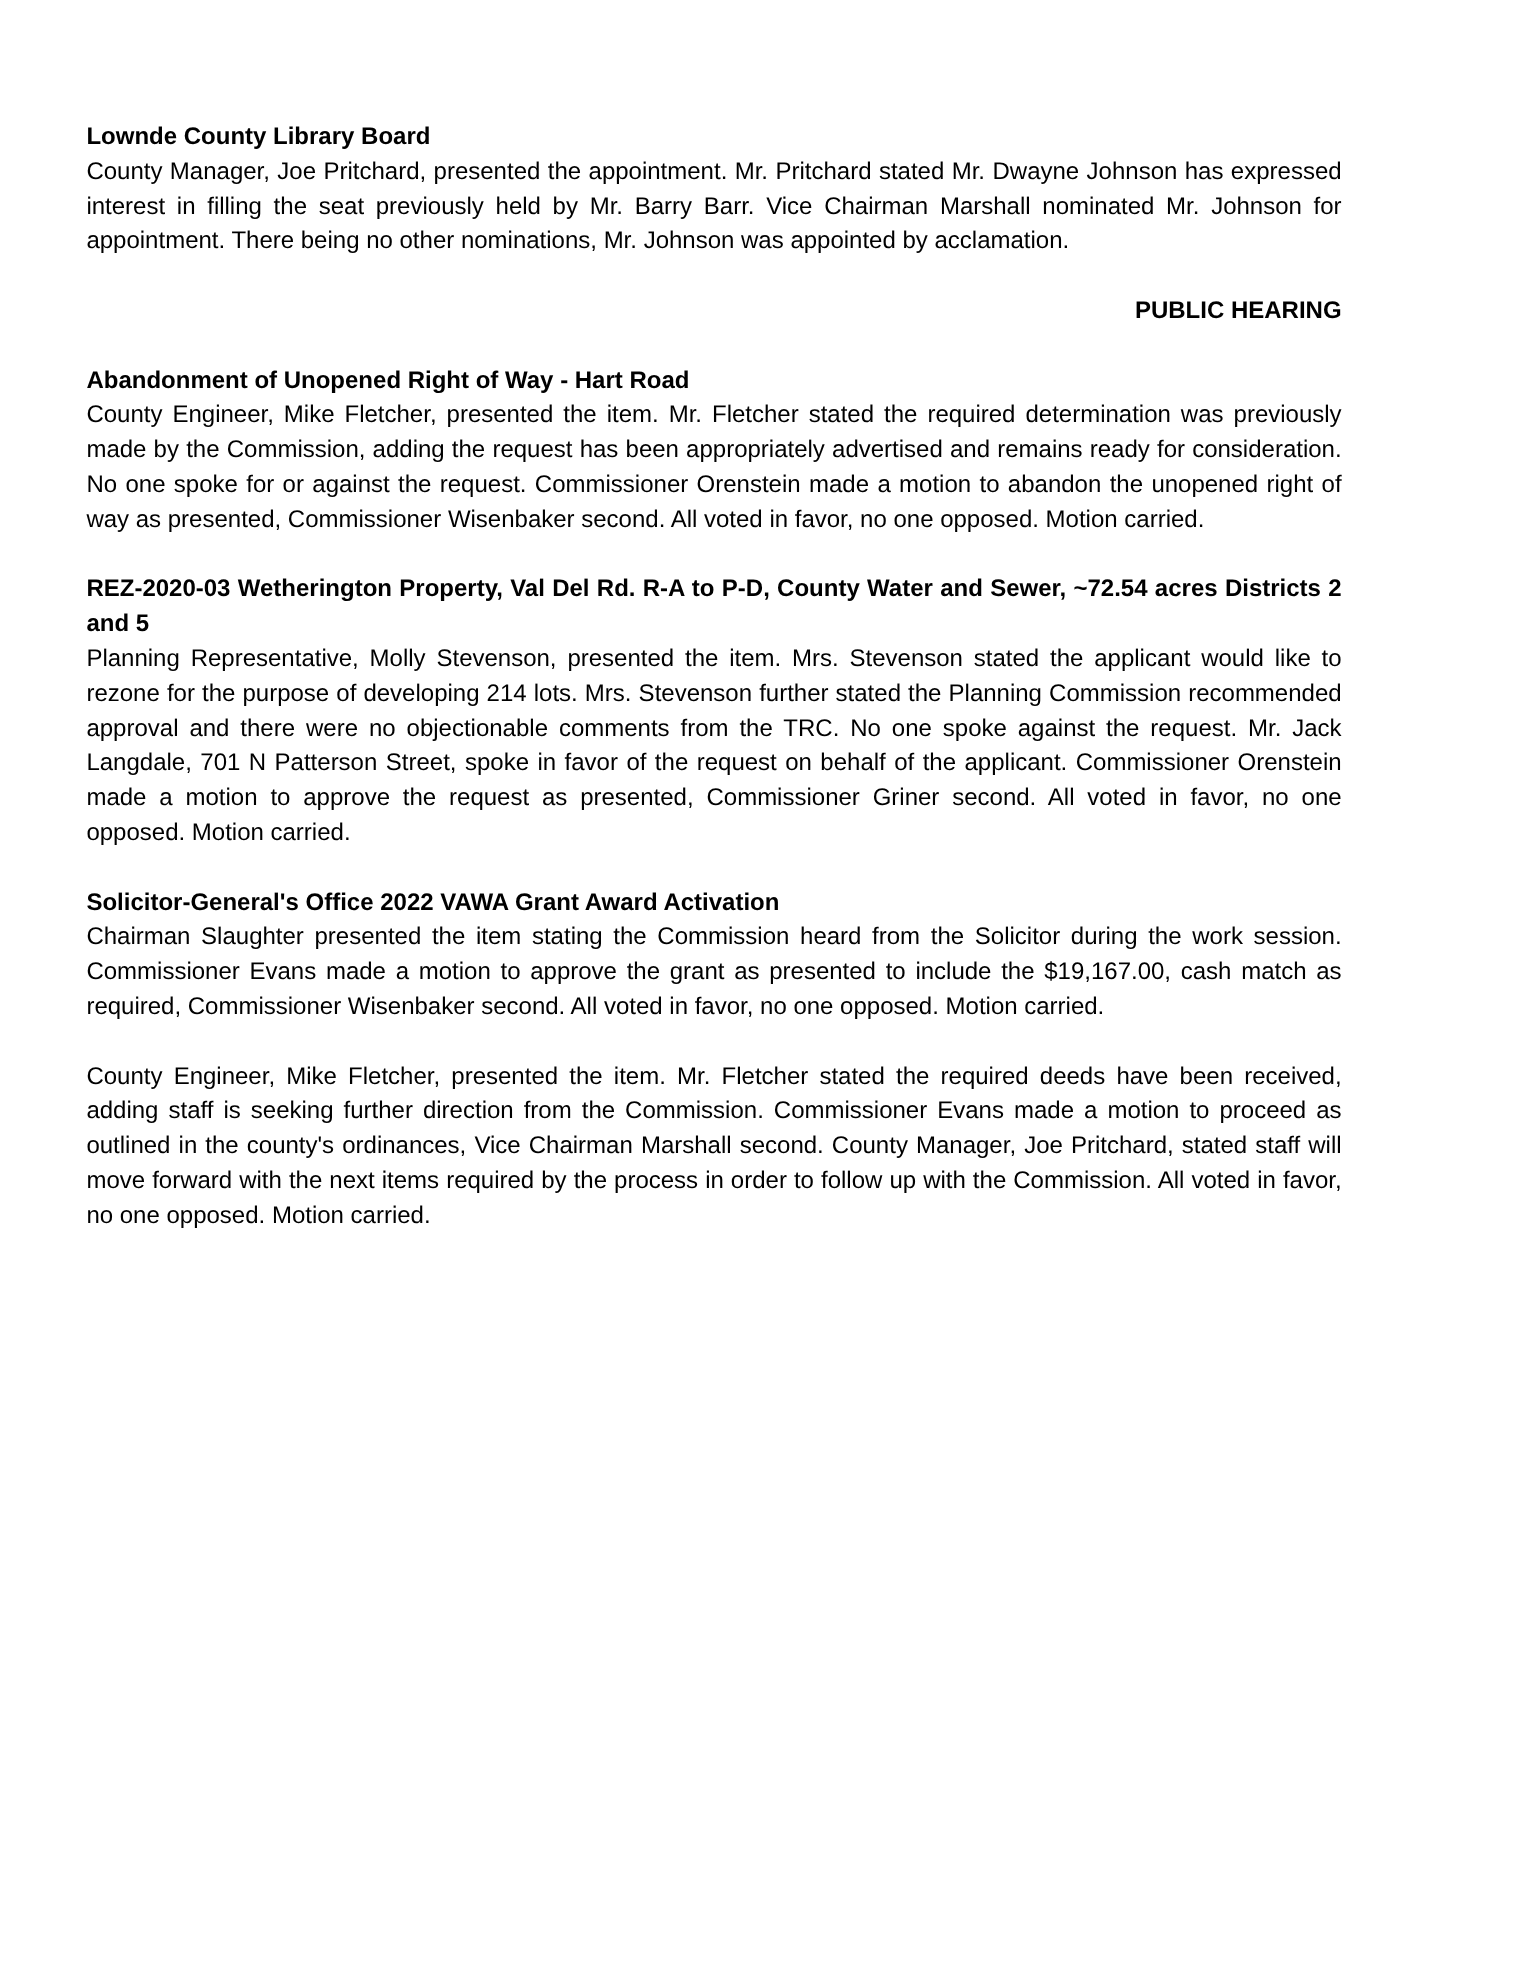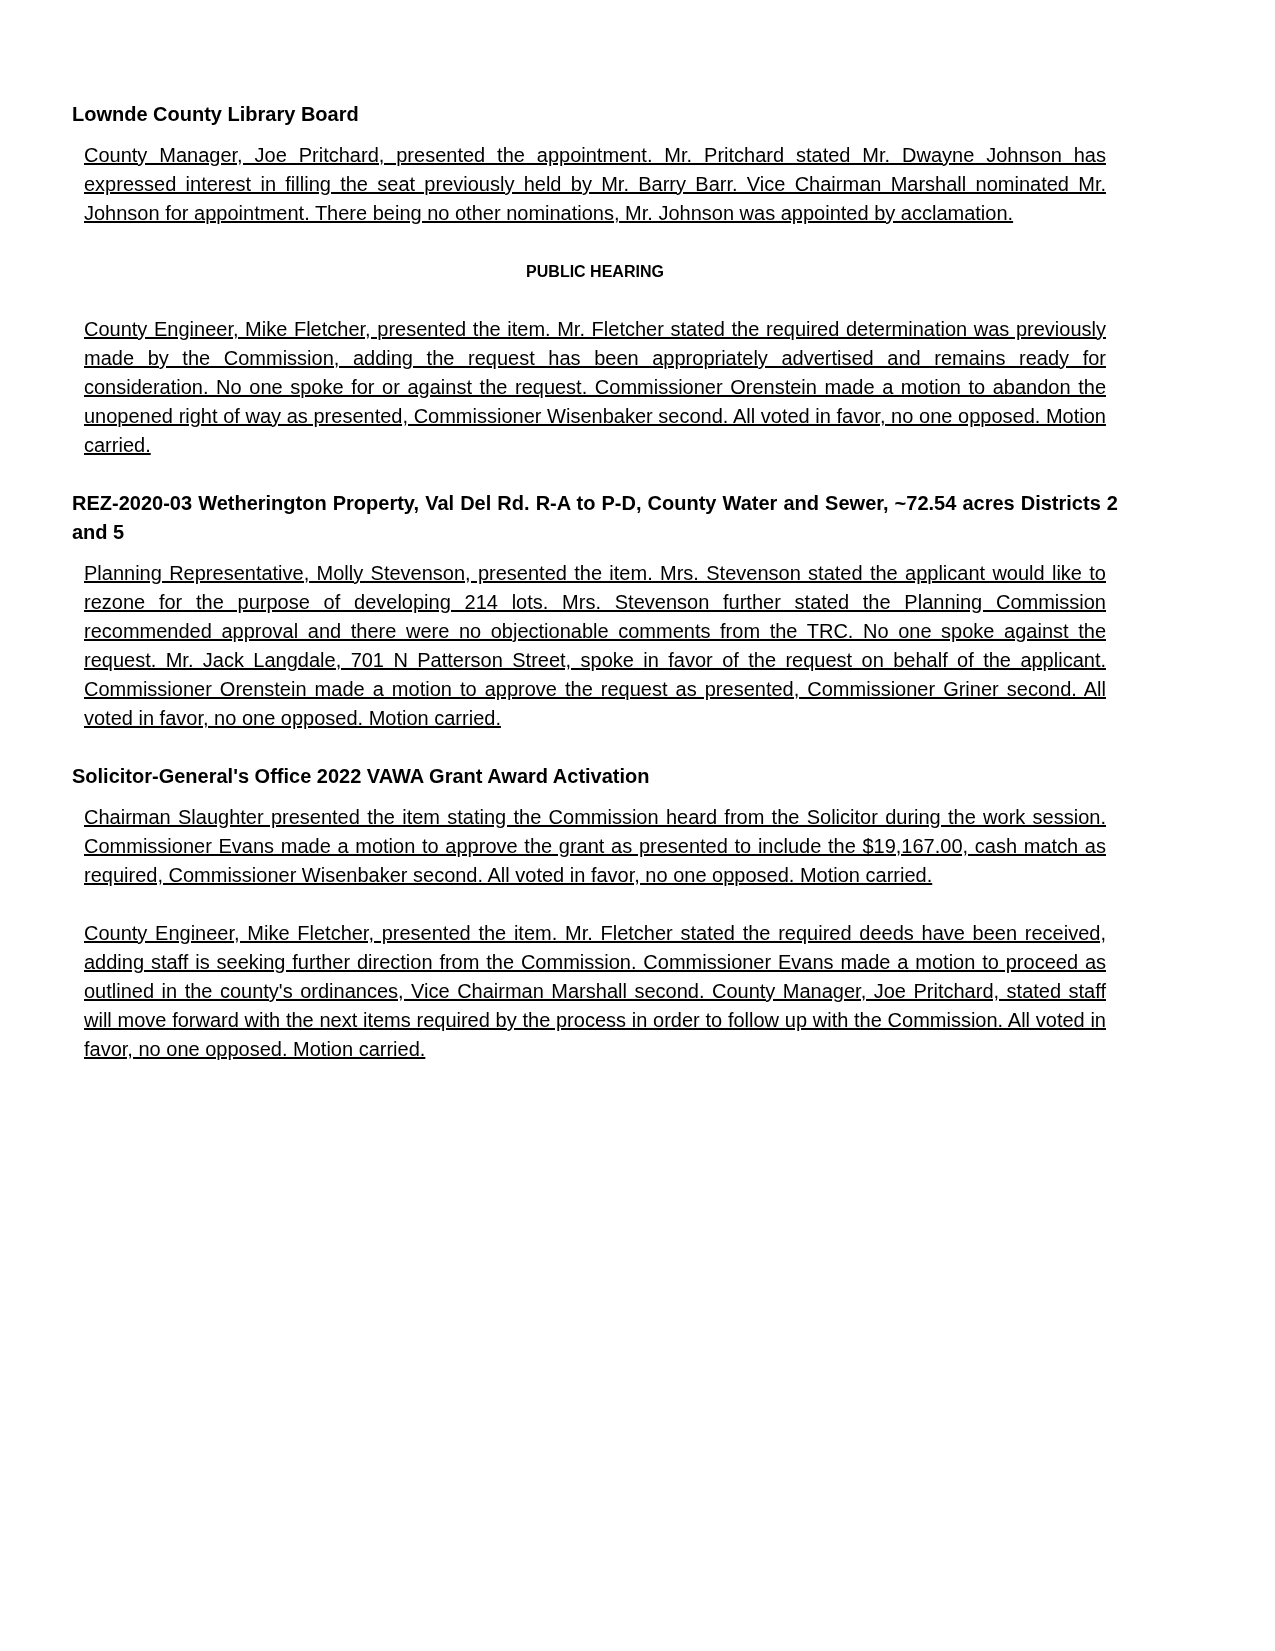--- a/index.html
+++ b/index.html
@@ -24,55 +24,55 @@
     line-height: 29px;
     border-radius: 23px;
   }
   .block {
     margin: 0 0 29px 0;
   }
   .block:last-child {
     margin-bottom: 0;
   }
   h2.major {
-    font-size: 16px;
+    font-size: 20px;
     line-height: 29px;
     font-weight: bold;
     margin: 0 0 29px 0;
-    text-align: center;
+    text-align: right;
   }
   h3.item-heading {
     font-size: 20px;
     line-height: 29px;
     font-weight: bold;
     margin: 0;
     text-align: left;
   }
   h3.item-heading.just {
     text-align: justify;
   }
   p.body-text {
-    margin: 12px;
+    margin: 0;
     text-align: justify;
-    text-decoration: underline;
   }
 </style>
 </head>
 <body>
 
 <div class="page doc">
 
   <section class="block">
     <h3 class="item-heading">Lownde County Library Board</h3>
     <p class="body-text">County Manager, Joe Pritchard, presented the appointment.  Mr. Pritchard stated Mr. Dwayne Johnson has expressed interest in filling the seat previously held by Mr. Barry Barr.  Vice Chairman Marshall nominated Mr. Johnson for appointment.  There being no other nominations, Mr. Johnson was appointed by acclamation.</p>
   </section>
 
   <h2 class="major block">PUBLIC HEARING</h2>
 
   <section class="block">
+    <h3 class="item-heading">Abandonment of Unopened Right of Way - Hart Road</h3>
     <p class="body-text">County Engineer, Mike Fletcher, presented the item.  Mr. Fletcher stated the required determination was previously made by the Commission, adding the request has been appropriately advertised and remains ready for consideration.  No one spoke for or against the request.  Commissioner Orenstein made a motion to abandon the unopened right of way as presented, Commissioner Wisenbaker second.  All voted in favor, no one opposed.  Motion carried.</p>
   </section>
 
   <section class="block">
     <h3 class="item-heading just">REZ-2020-03 Wetherington Property, Val Del Rd. R-A to P-D, County Water and Sewer, ~72.54 acres Districts 2 and 5</h3>
     <p class="body-text">Planning Representative, Molly Stevenson, presented the item.  Mrs. Stevenson stated the applicant would like to rezone for the purpose of developing 214 lots.  Mrs. Stevenson further stated the Planning Commission recommended approval and there were no objectionable comments from the TRC.  No one spoke against the request.  Mr. Jack Langdale, 701 N Patterson Street, spoke in favor of the request on behalf of the applicant.  Commissioner Orenstein made a motion to approve the request as presented, Commissioner Griner second.  All voted in favor, no one opposed.  Motion carried.</p>
   </section>
 
 
   <section class="block">

